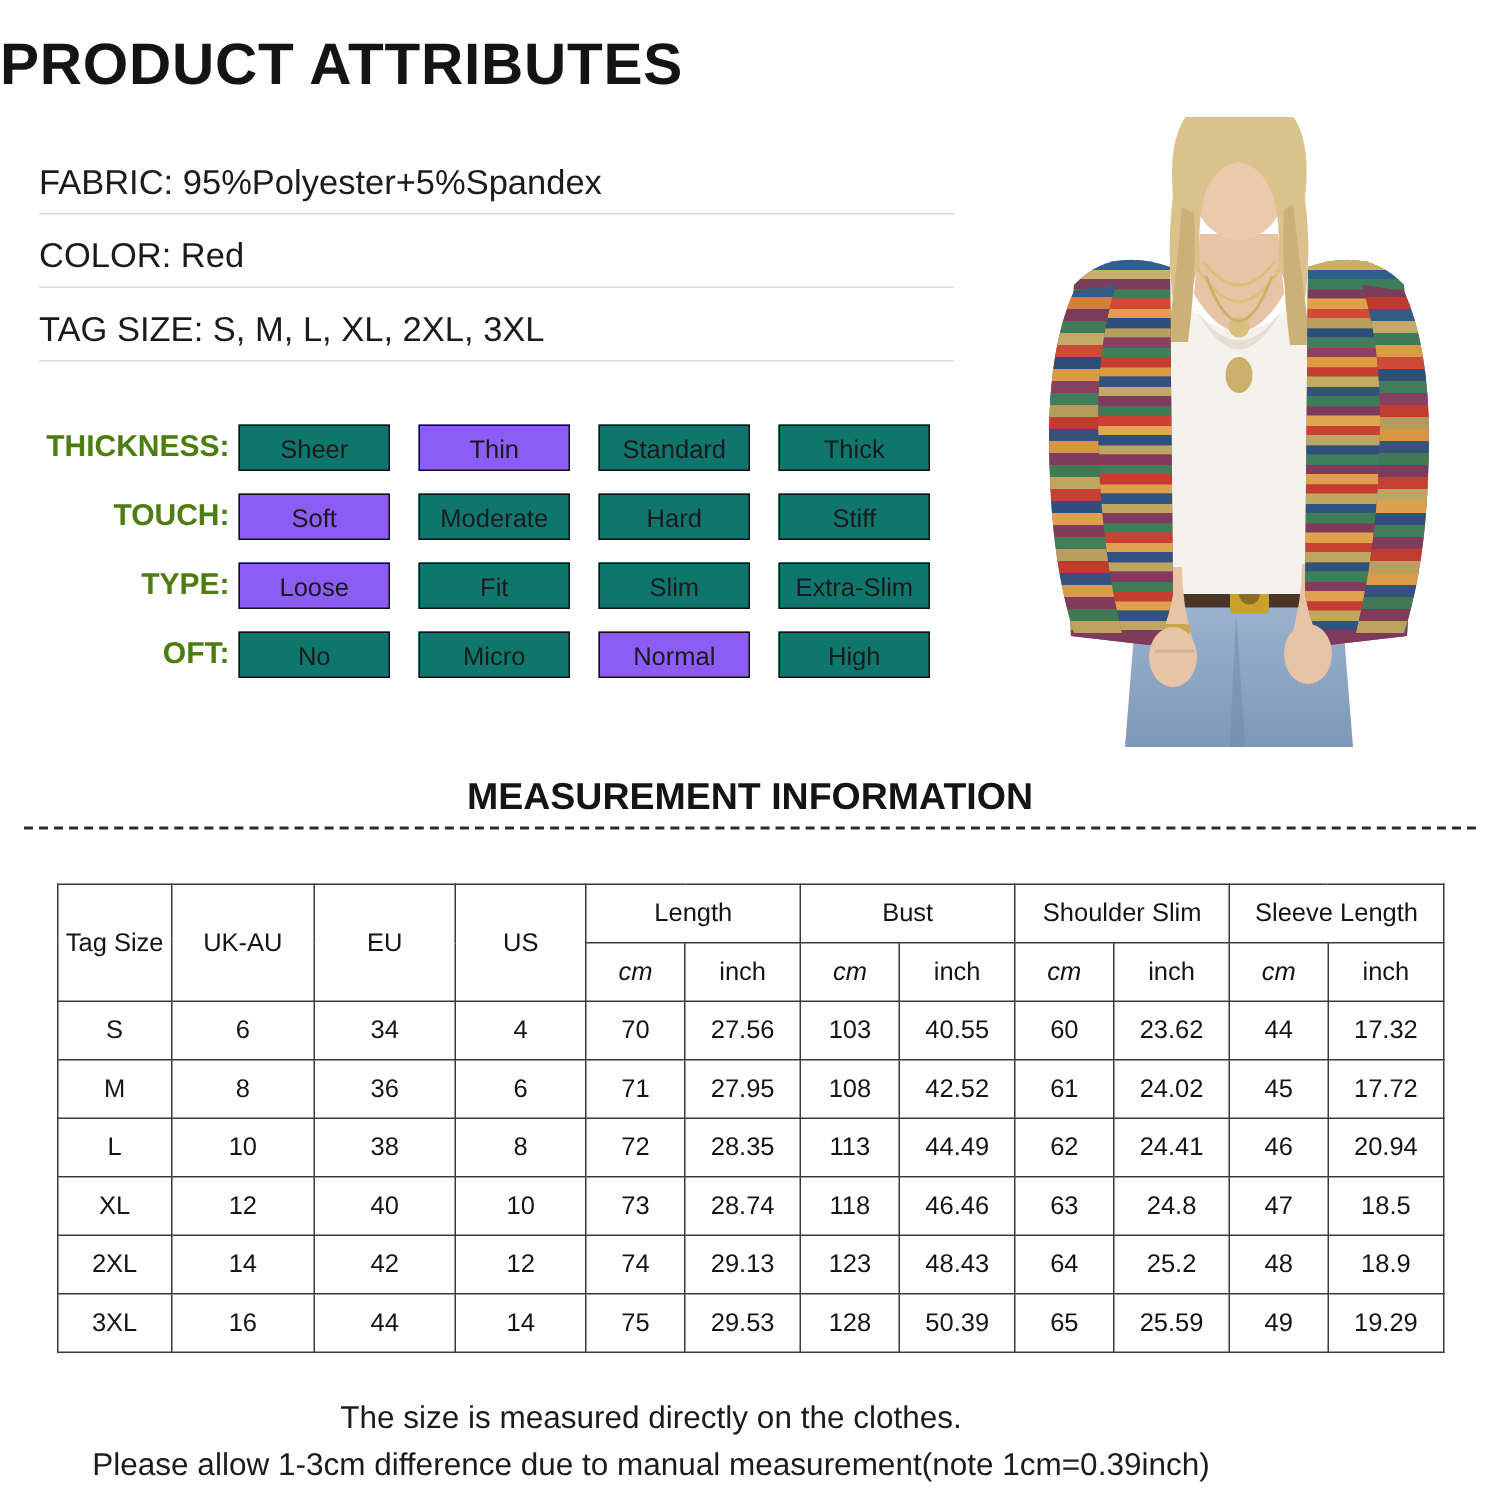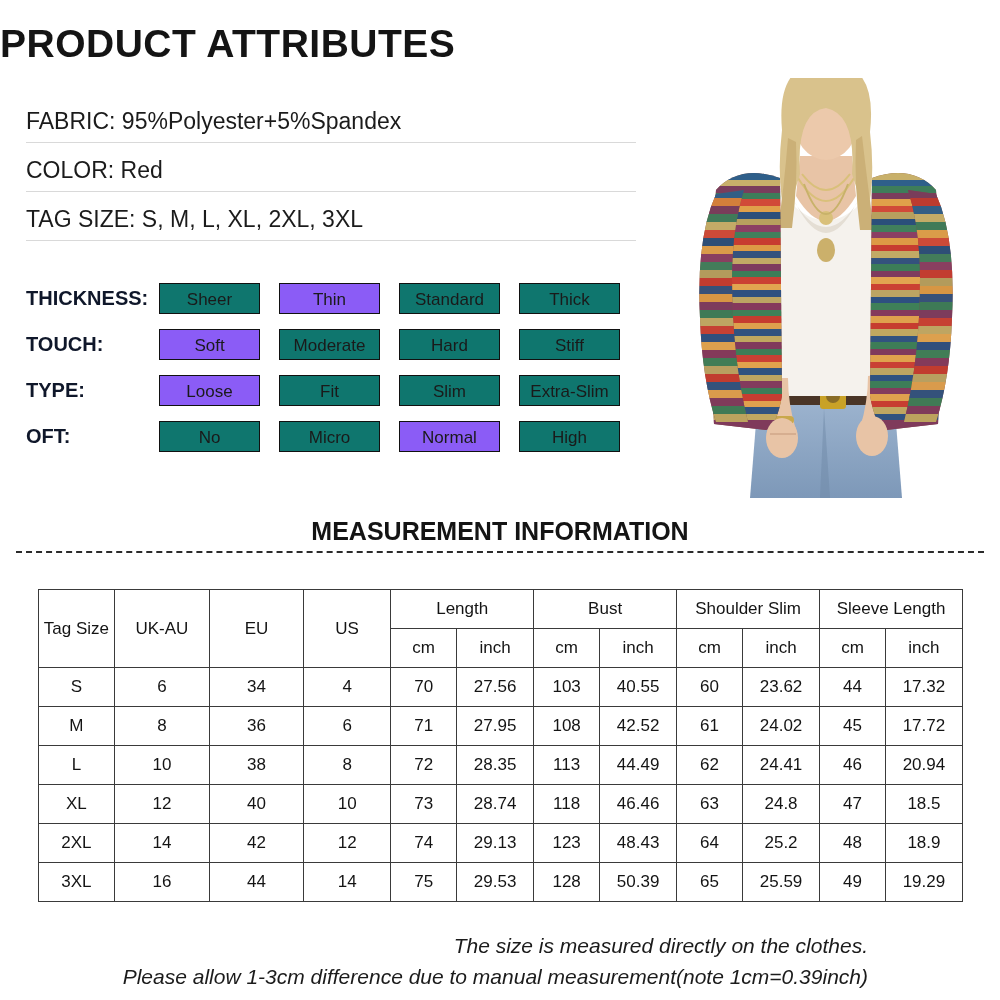--- a/index.html
+++ b/index.html
@@ -60,24 +60,25 @@
     width: 620px;
   }
   .opt-row {
     display: flex;
     align-items: center;
     margin-bottom: 14px;
     height: 32px;
   }
   .opt-label {
     width: 133px;
+    text-align: right;
     padding-right: 6px;
     font-size: 20px;
     font-weight: bold;
-    color: #0f172a;
+    color: #4d7c0f;
     box-sizing: border-box;
     white-space: nowrap;
   }
   .opt-chip {
     width: 101px;
     height: 31px;
     line-height: 31px;
     text-align: center;
     border: 1px solid #111;
     font-size: 17px;
@@ -143,31 +144,30 @@
     height: 38px;
     font-weight: normal;
   }
   table.size thead th {
     font-size: 17px;
   }
   .col-tag { width: 76px; }
   .col-ukau { width: 96px; }
   .col-eu { width: 95px; }
   .col-us { width: 88px; }
-  .col-cm { width: 66px; }
+  .col-cm { width: 66px; font-style: italic; }
   .col-in { width: 77px; }
 
   
   .notes {
     position: absolute;
     top: 930px;
     left: 0;
     width: 868px;
-    text-align: right;
-    font-style: italic;
+    text-align: center;
   }
   .note {
     font-size: 21px;
     color: #1b1b1b;
     line-height: 31px;
   }
 </style>
 </head>
 <body>
 

